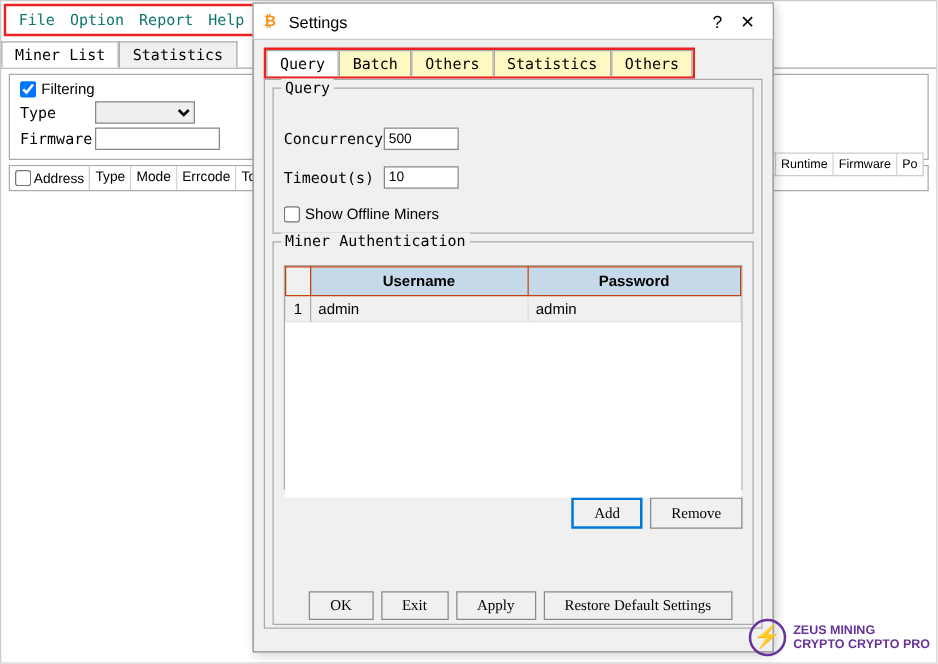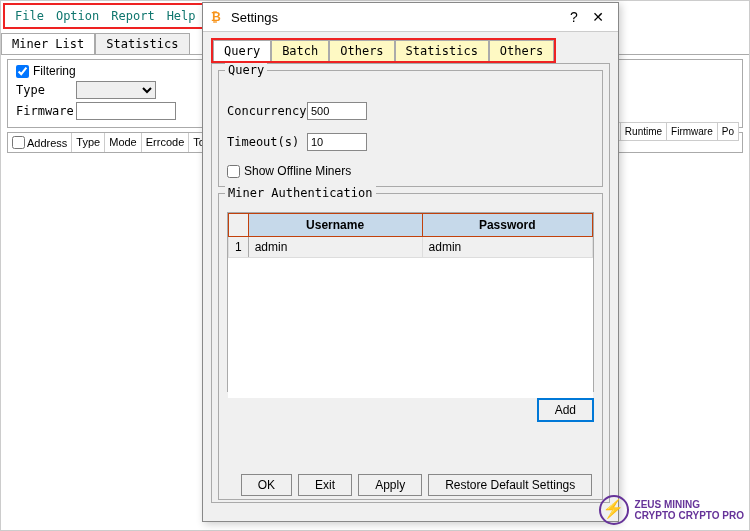--- a/index.html
+++ b/index.html
@@ -182,21 +182,21 @@
 .auth-buttons {
   display:flex;
   justify-content: flex-end;
   gap: 6px;
   margin-top: 6px;
 }
 .btn {
   border: 1px solid #888;
   background: #f0f0f0;
   padding: 3px 16px;
-  font-family: Liberation Sans, sans-serif;
+  font-family: Liberation Serif, serif;
   font-size: 12px;
   cursor: pointer;
 }
 .btn.primary { border: 2px solid #0078d7; }
 .dialog-footer {
   position:absolute;
   bottom: 6px; left:12px; right:0;
   display:flex;
   justify-content:center;
   gap: 6px;
@@ -327,20 +327,21 @@
               <td class="rownum">1</td>
               <td>admin</td>
               <td>admin</td>
             </tr>
           </tbody>
         </table>
         <div class="rest"></div>
       </div>
       <div class="auth-buttons">
         <button class="btn primary">Add</button>
+        <button class="btn">Remove</button>
       </div>
     </div>
 
     <div class="dialog-footer">
       <button class="btn">OK</button>
       <button class="btn">Exit</button>
       <button class="btn">Apply</button>
       <button class="btn">Restore Default Settings</button>
     </div>
   </div>

